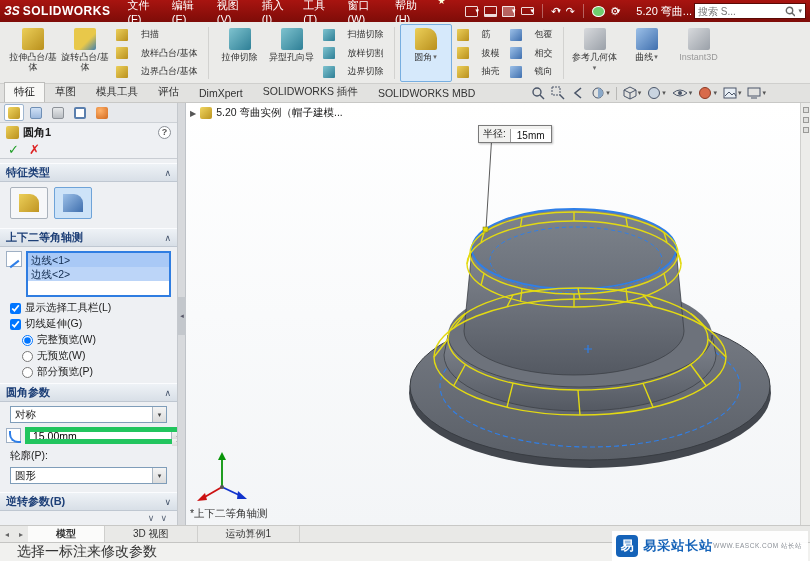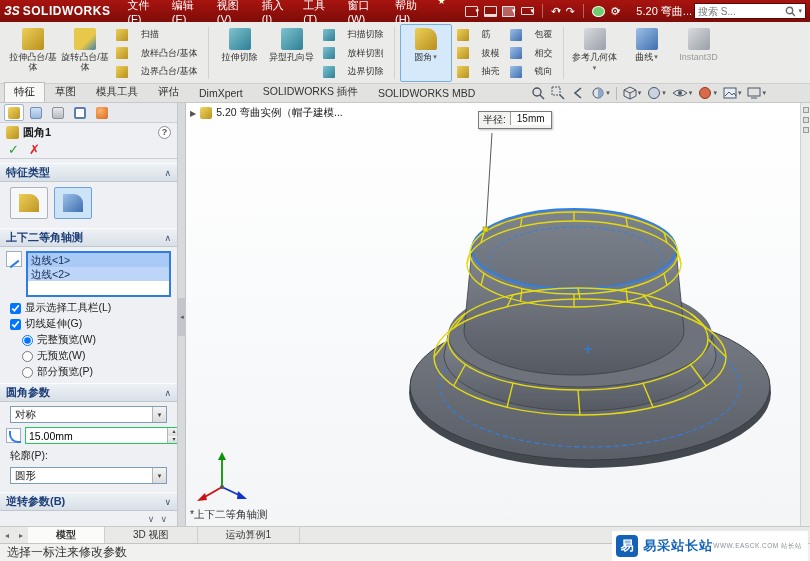--- a/index.html
+++ b/index.html
@@ -116,59 +116,59 @@
   .pm-check input, .pm-radio input{ width:11px; height:11px; }
   .pm-radio{ display:flex; align-items:center; gap:4px; padding:2px 8px 0 22px; font-size:10.5px; color:#222; }
   .combo{ display:flex; align-items:center; height:17px; margin:4px 10px 0 10px; border:1px solid #7f9db9; background:#fff; }
   .combo .cval{ flex:1; padding:0 4px; font-size:10.5px; color:#222; }
   .combo .cbtn{ width:14px; height:100%; background:linear-gradient(#f4f4f4,#dcdcdc); border-left:1px solid #aab6c2;
                 display:flex; align-items:center; justify-content:center; font-size:7px; color:#444; }
   .radius-row{ display:flex; align-items:center; gap:4px; margin:4px 10px 0 6px; }
   .radius-ic{ width:15px; height:15px; flex:0 0 auto; border:1px solid #9fb0c4; background:#fff; position:relative;}
   .radius-ic::after{ content:""; position:absolute; left:2px; top:2px; width:10px; height:10px;
                      border-left:2px solid #2f7fe8; border-bottom:2px solid #2f7fe8; border-bottom-left-radius:9px;}
-  .spin{ display:flex; flex:1; height:17px; border:1px solid #22c55e; background:#fff; }
+  .spin{ display:flex; flex:1; height:17px; border:5px solid #22c55e; background:#fff; }
   .spin input{ flex:1; border:0; outline:0; font-size:10.5px; padding:0 3px; min-width:0; }
   .spin .arrows{ width:13px; display:flex; flex-direction:column; border-left:1px solid #aab6c2; }
   .spin .arrows span{ flex:1; font-size:6px; line-height:7px; text-align:center; background:linear-gradient(#f4f4f4,#dcdcdc); color:#444; }
   .plabel{ padding:5px 10px 0; font-size:10.5px; color:#222; }
   .pm-bottom-chev{ margin-top:auto; display:flex; justify-content:flex-end; gap:6px; padding:0 10px 2px; color:#5a6577; font-size:9px;}
 
   
   .splitter{ width:8px; flex:0 0 8px; background:#d7d9dc; border-right:1px solid #bfc3c8; position:relative; }
   .splitter .grip{ position:absolute; top:46%; left:0; width:8px; height:38px; background:#c3c7cc;
                    display:flex; align-items:center; justify-content:center; font-size:7px; color:#556; }
 
   
   .viewport{ position:relative; flex:1 1 auto; background:linear-gradient(#ffffff,#f3f5f7); overflow:hidden; }
   .tree-flyout{ position:absolute; left:4px; top:3px; display:flex; align-items:center; gap:4px; font-size:10.5px; color:#222; z-index:5;}
   .tree-flyout .arrow{ font-size:8px; color:#555; }
   .tree-flyout .part-ic{ width:12px; height:12px; background:linear-gradient(135deg,#f0d560,#bb941f); border-radius:2px; }
-  .callout{ position:absolute; left:292px; top:8px; display:flex; align-items:flex-start; z-index:6;
+  .callout{ position:absolute; left:292px; top:22px; display:flex; align-items:flex-end; z-index:6;
             border:1px solid #7a7a7a; background:#f2f2f0; box-shadow:1px 1px 2px rgba(0,0,0,.25); }
   .callout .clabel{ padding:1px 4px; font-size:10px; color:#222; }
   .callout .cvalue{ padding:1px 6px; font-size:10px; background:#fff; border-left:1px solid #9a9a9a; color:#111; }
   .view-label{ position:absolute; left:4px; bottom:4px; font-size:10.5px; color:#333; z-index:5; }
   .model-svg{ position:absolute; left:0; top:0; }
 
   
   .taskstrip{ width:10px; flex:0 0 10px; background:#ececea; border-left:1px solid #cfcfcd;
               display:flex; flex-direction:column; align-items:center; gap:4px; padding-top:4px; }
   .taskstrip .dot{ width:6px; height:6px; border:1px solid #9a9a98; background:#e0e0de; }
 
   
   .bottomtabs{ height:17px; flex:0 0 17px; background:#e9e9e7; border-top:1px solid #c8c8c6;
                display:flex; align-items:stretch; font-size:10px; }
   .bt-nav{ display:flex; align-items:center; gap:2px; padding:0 5px; color:#666; font-size:8px; }
   .btab{ display:flex; align-items:center; padding:0 28px; border-right:1px solid #cfcfcd; color:#333; cursor:default;}
   .btab.active{ background:#fbfbfa; font-weight:bold; }
 
   
   .statusbar{ height:28px; flex:0 0 14px; background:#f1f1ef; border-top:1px solid #c5c5c3;
-              display:flex; align-items:center; padding:0 7px; font-size:12px; color:#333; }
+              display:flex; align-items:center; padding:0 17px; font-size:14px; color:#333; }
 
   
   .watermark{ position:absolute; right:2px; bottom:0; height:30px; display:flex; align-items:center; gap:5px;
               background:rgba(255,255,255,.95); padding:2px 6px 2px 4px; z-index:20; }
   .wm-logo{ width:22px; height:22px; border-radius:4px; background:#1462b8; color:#fff; font-weight:bold;
             display:flex; align-items:center; justify-content:center; font-size:13px; }
   .wm-text{ display:flex; flex-direction:row; line-height:12px;align-items:flex-end; }
   .wm-title{ color:#1462b8; font-weight:bold; font-size:13px; letter-spacing:1px; }
   .wm-sub{ color:#8a8f96; font-size:6.5px; letter-spacing:.5px; }
 </style>

